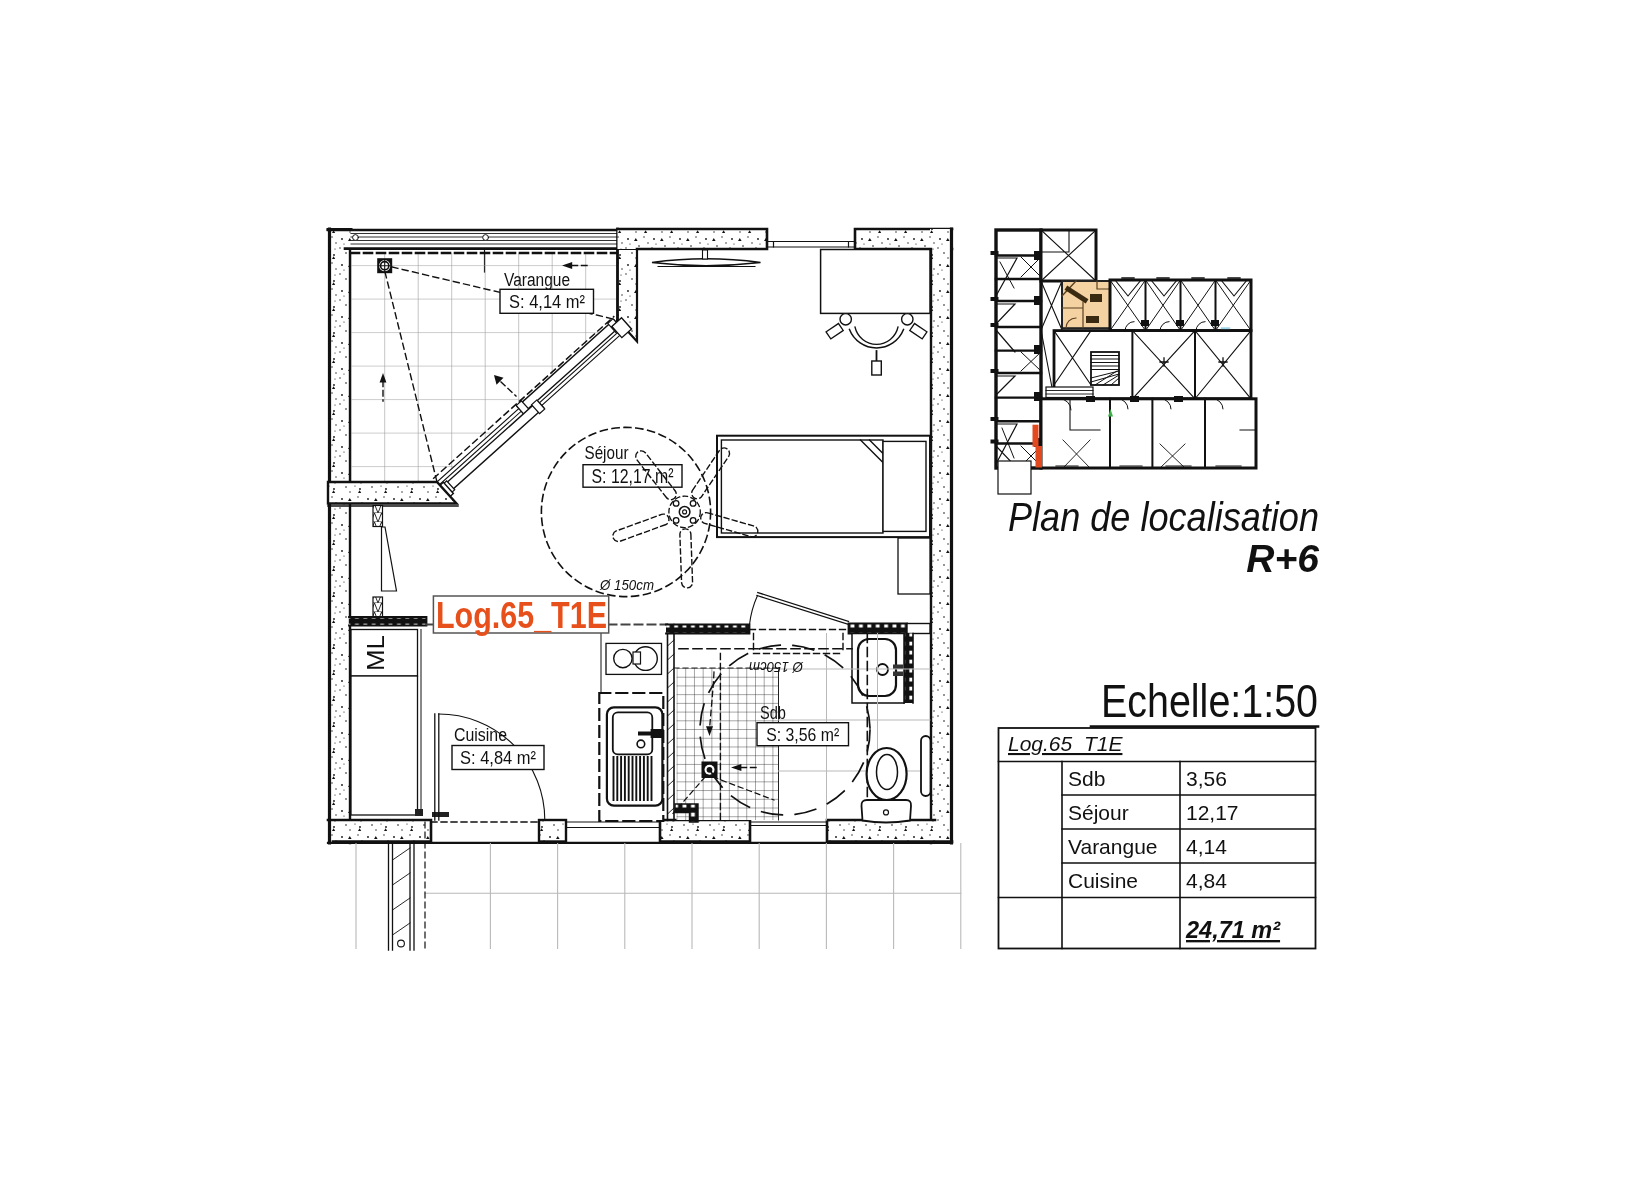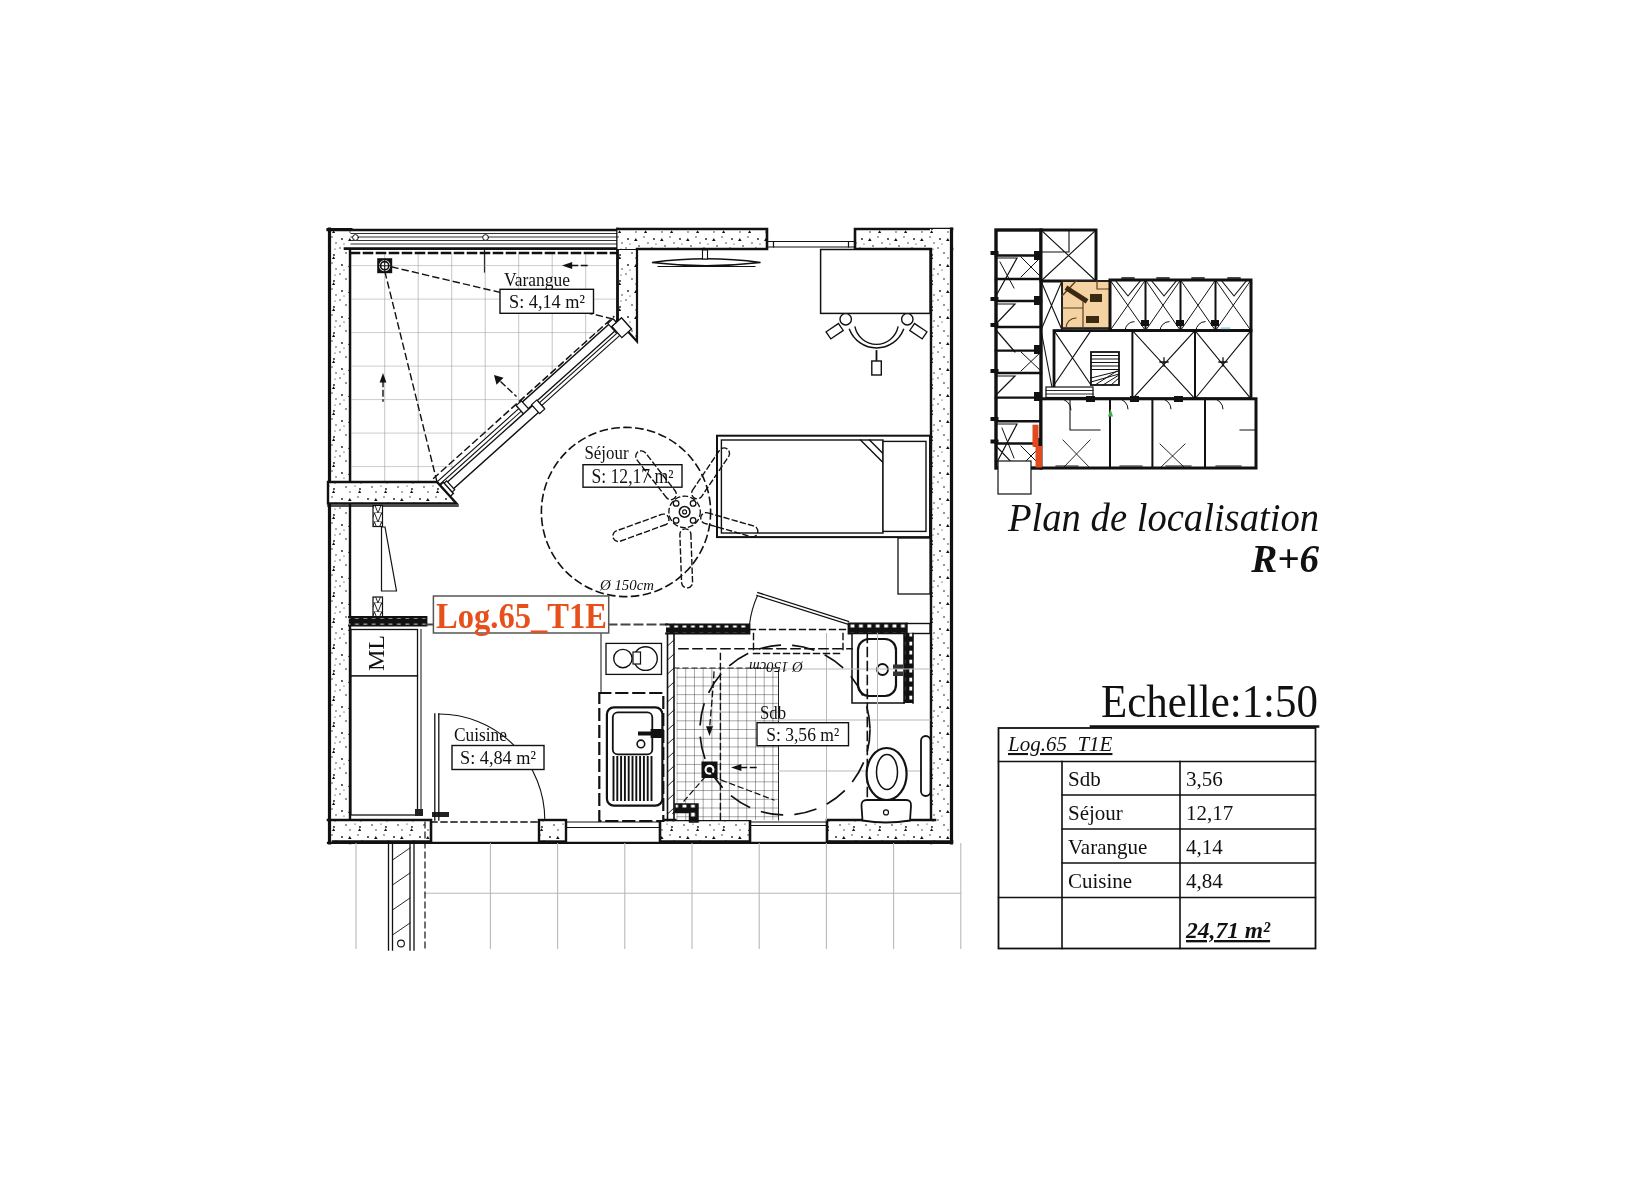--- a/index.html
+++ b/index.html
@@ -1,17 +1,17 @@
 <!DOCTYPE html>
 <html><head>
 <meta charset="utf-8">
 <style>
 html,body{margin:0;padding:0;background:#fff;}
 #page{position:relative;width:1644px;height:1190px;background:#bef264;overflow:hidden;
-font-family:Liberation Serif, serif;}
+font-family:Liberation Sans, sans-serif;}
 svg{position:absolute;left:0;top:0;}
 </style>
 </head>
 <body>
 <div id="page">
 <svg width="1644" height="1190" viewBox="0 0 1644 1190">
 <defs>
 <pattern id="stip" width="26" height="26" patternUnits="userSpaceOnUse">
  <rect width="26" height="26" fill="#fff"></rect>
  <circle cx="4" cy="5" r="0.9" fill="#111"></circle>

